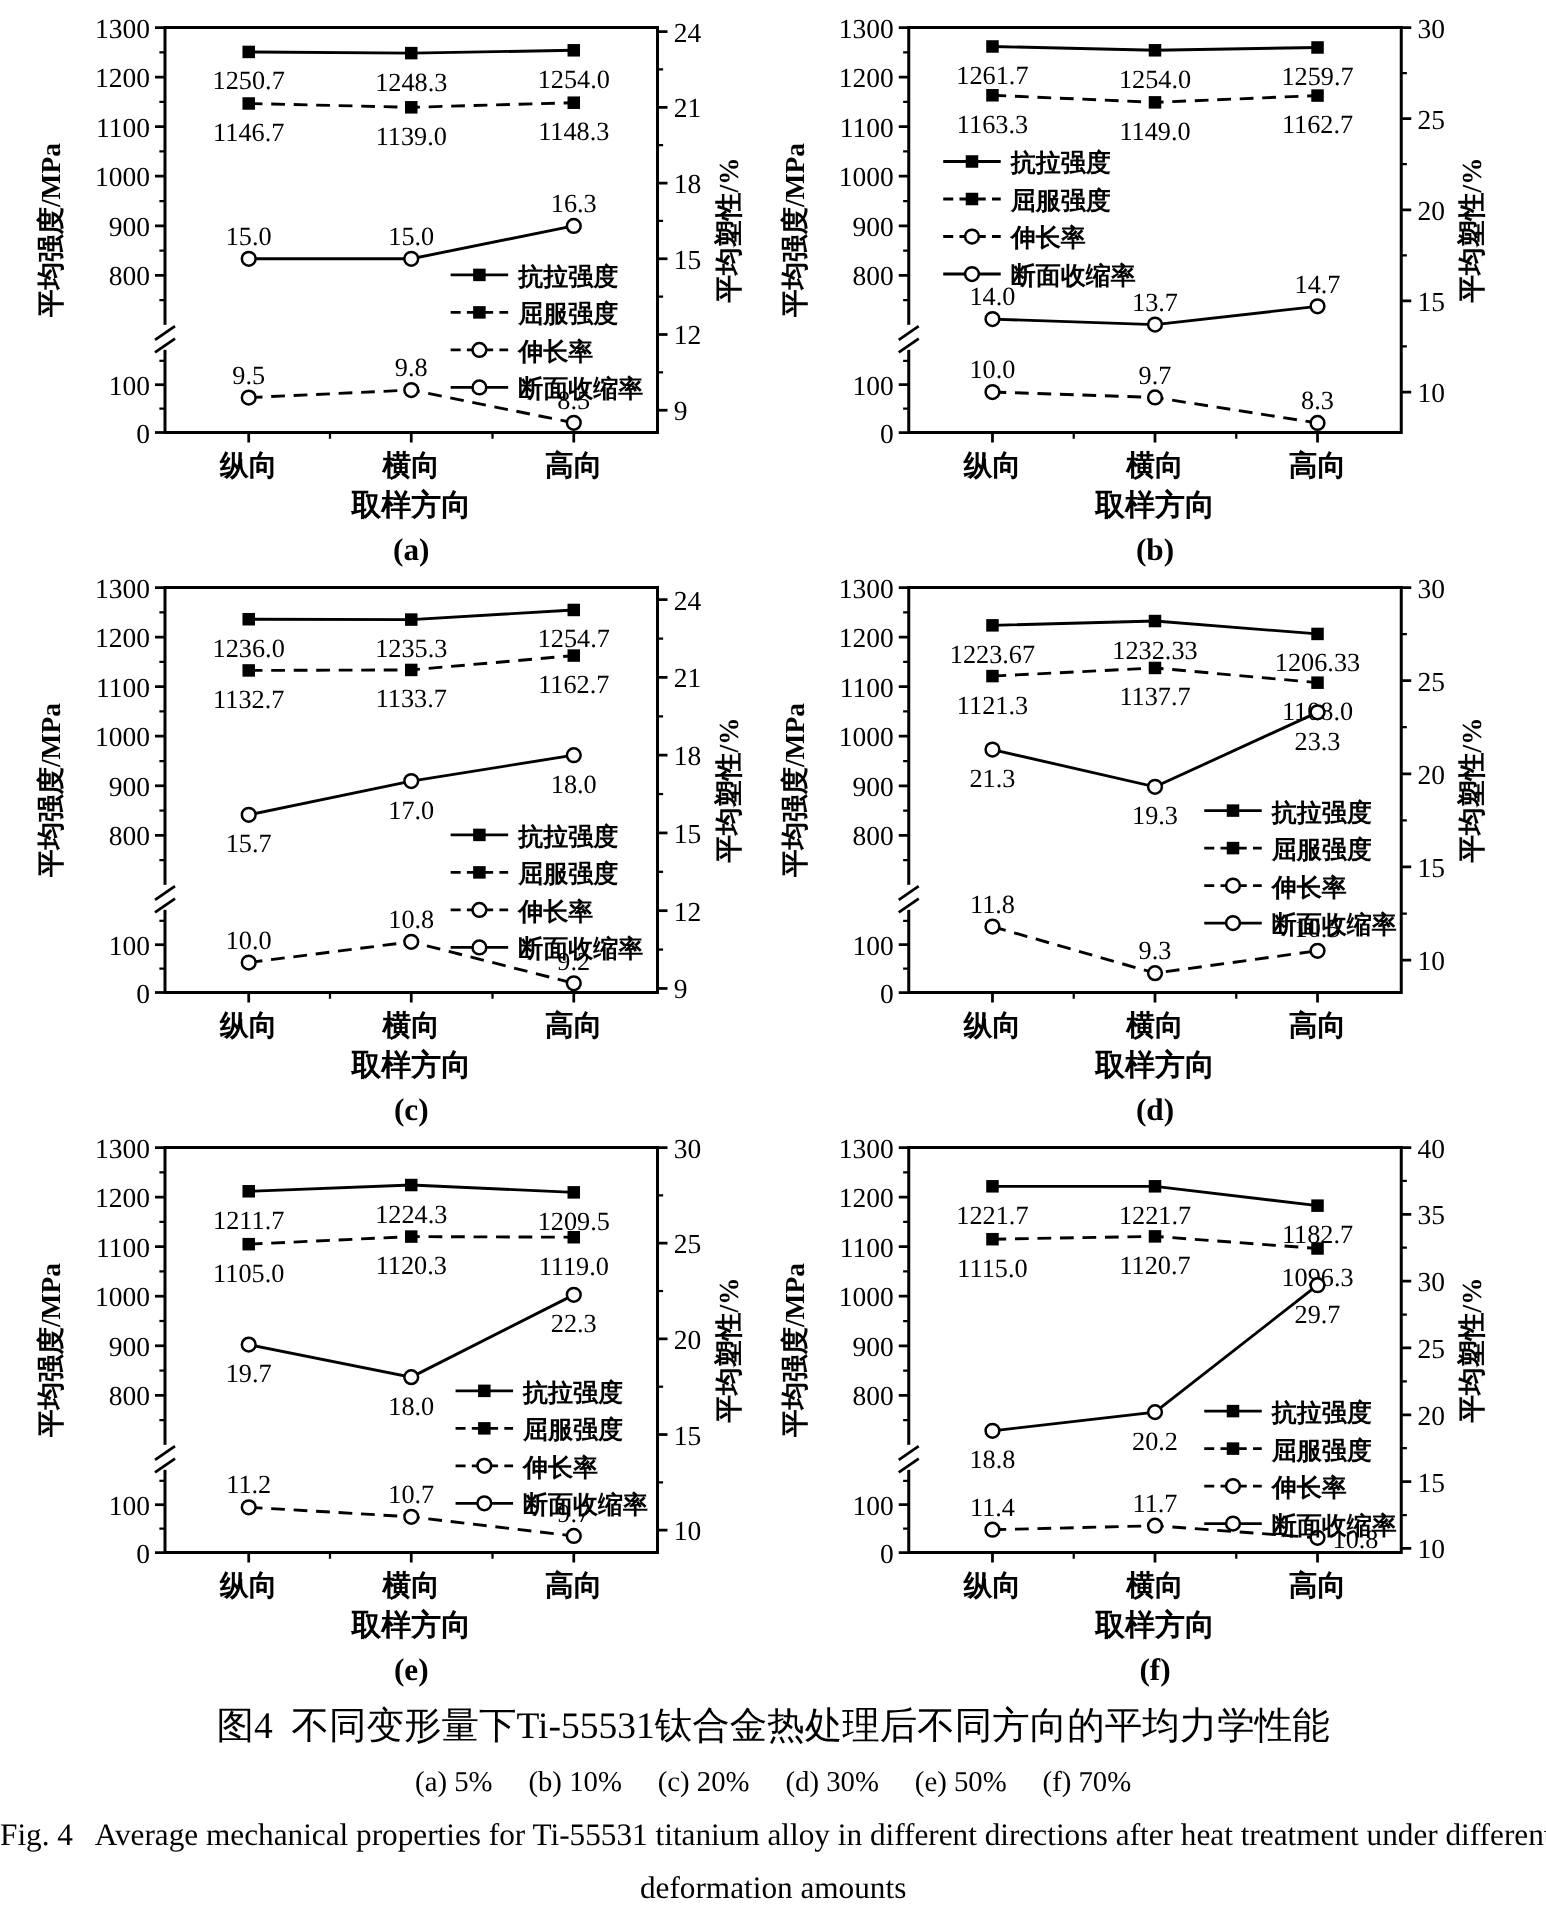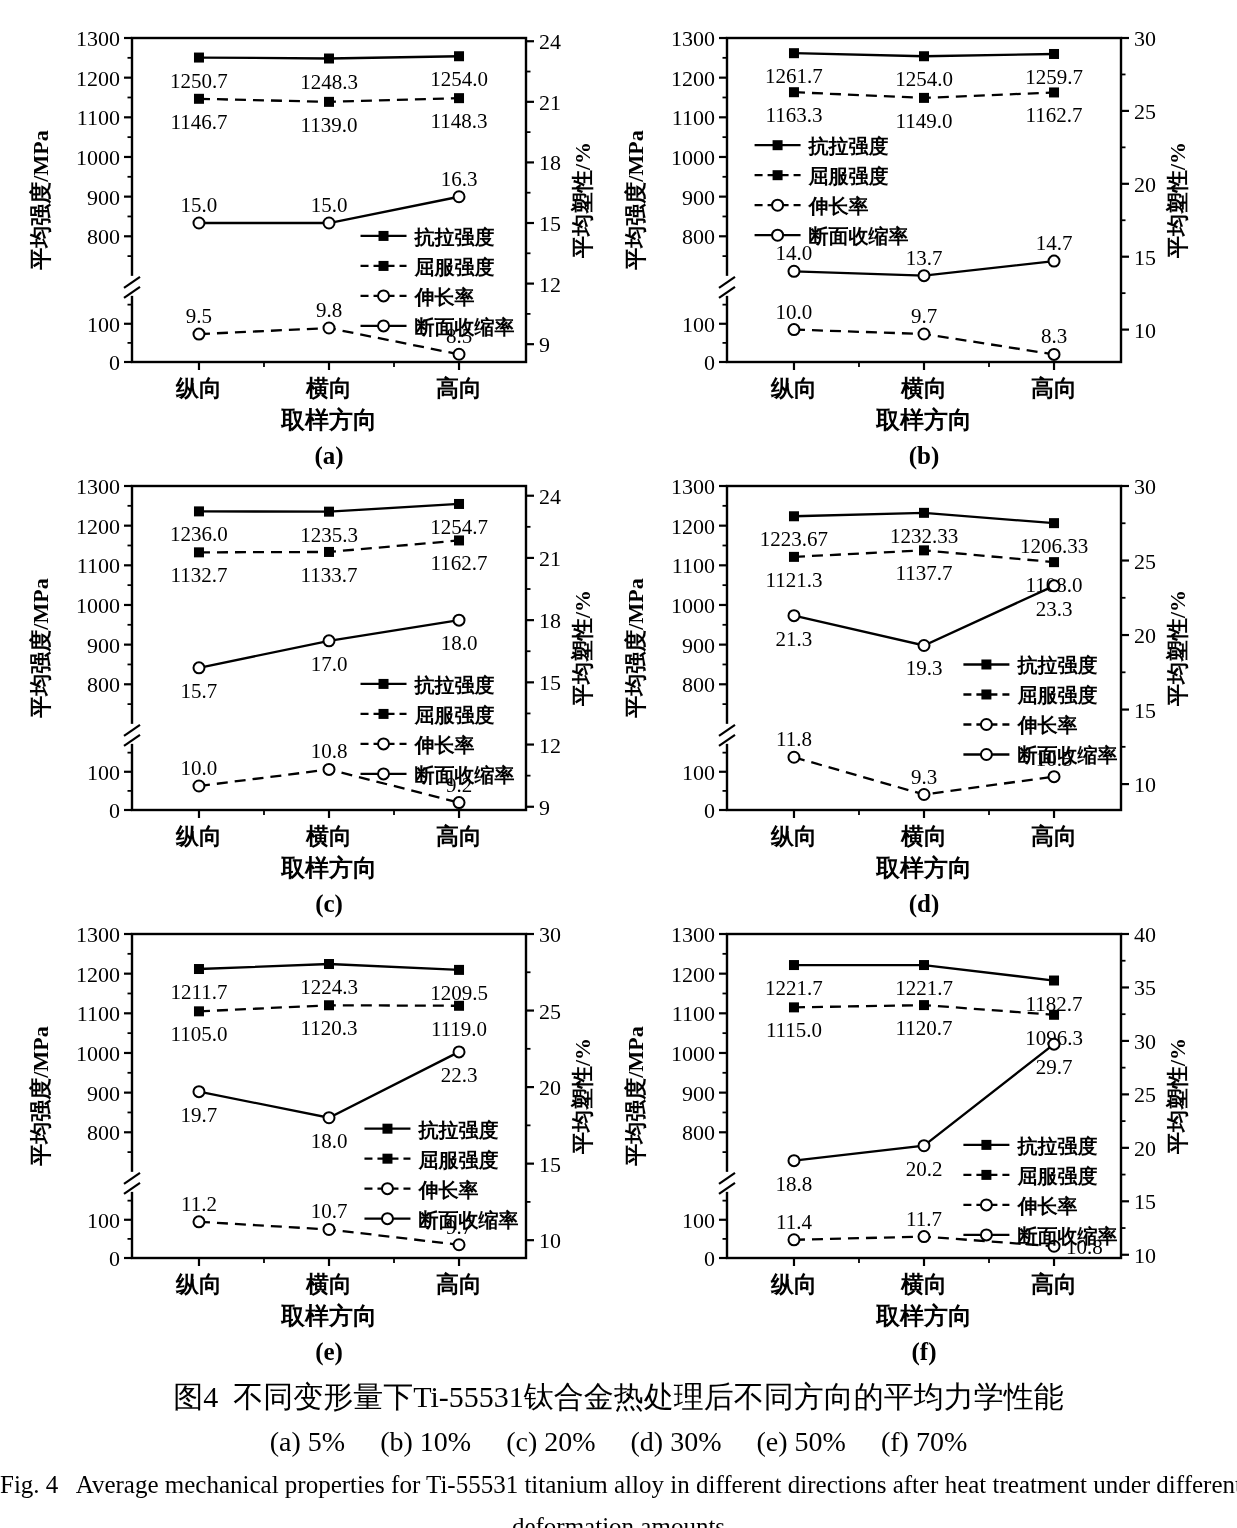--- a/index.html
+++ b/index.html
@@ -1,24 +1,24 @@
 <!DOCTYPE html>
 <html><head>
 <meta charset="utf-8">
 <style>
   html,body{margin:0;padding:0;background:#fff;}
   body{width:1237px;height:1528px;color:#000;
        font-family:"Liberation Serif","DejaVu Serif",serif;overflow:hidden;}
   .grid{display:grid;grid-template-columns:594px 594px;column-gap:1px;
-        justify-content:center;padding-top:22px;}
+        justify-content:center;padding-top:6px;}
   .subplot{width:594px;height:448px;}
   svg text{fill:#000;font-family:"Liberation Serif","DejaVu Serif",serif;}
   .caption{text-align:center;margin-top:8px;}
   .cap-cn{font-size:30px;line-height:46px;white-space:pre;}
-  .cap-sub{font-size:28px;line-height:44px;white-space:pre;}
+  .cap-sub{font-size:23px;line-height:44px;white-space:pre;}
   .cap-en{font-size:25px;line-height:42px;white-space:pre;}
 </style>
 </head>
 <body>
 
 <div class="figure">
   <div class="grid">
     <div class="subplot"><svg viewBox="0 0 594 448" width="594" height="448" xmlns="http://www.w3.org/2000/svg">
           <rect x="108" y="16" width="394" height="324" fill="none" stroke="#000" stroke-width="2.4"></rect>
           <line x1="100" y1="16" x2="108" y2="16" stroke="#000" stroke-width="2.2"></line>

